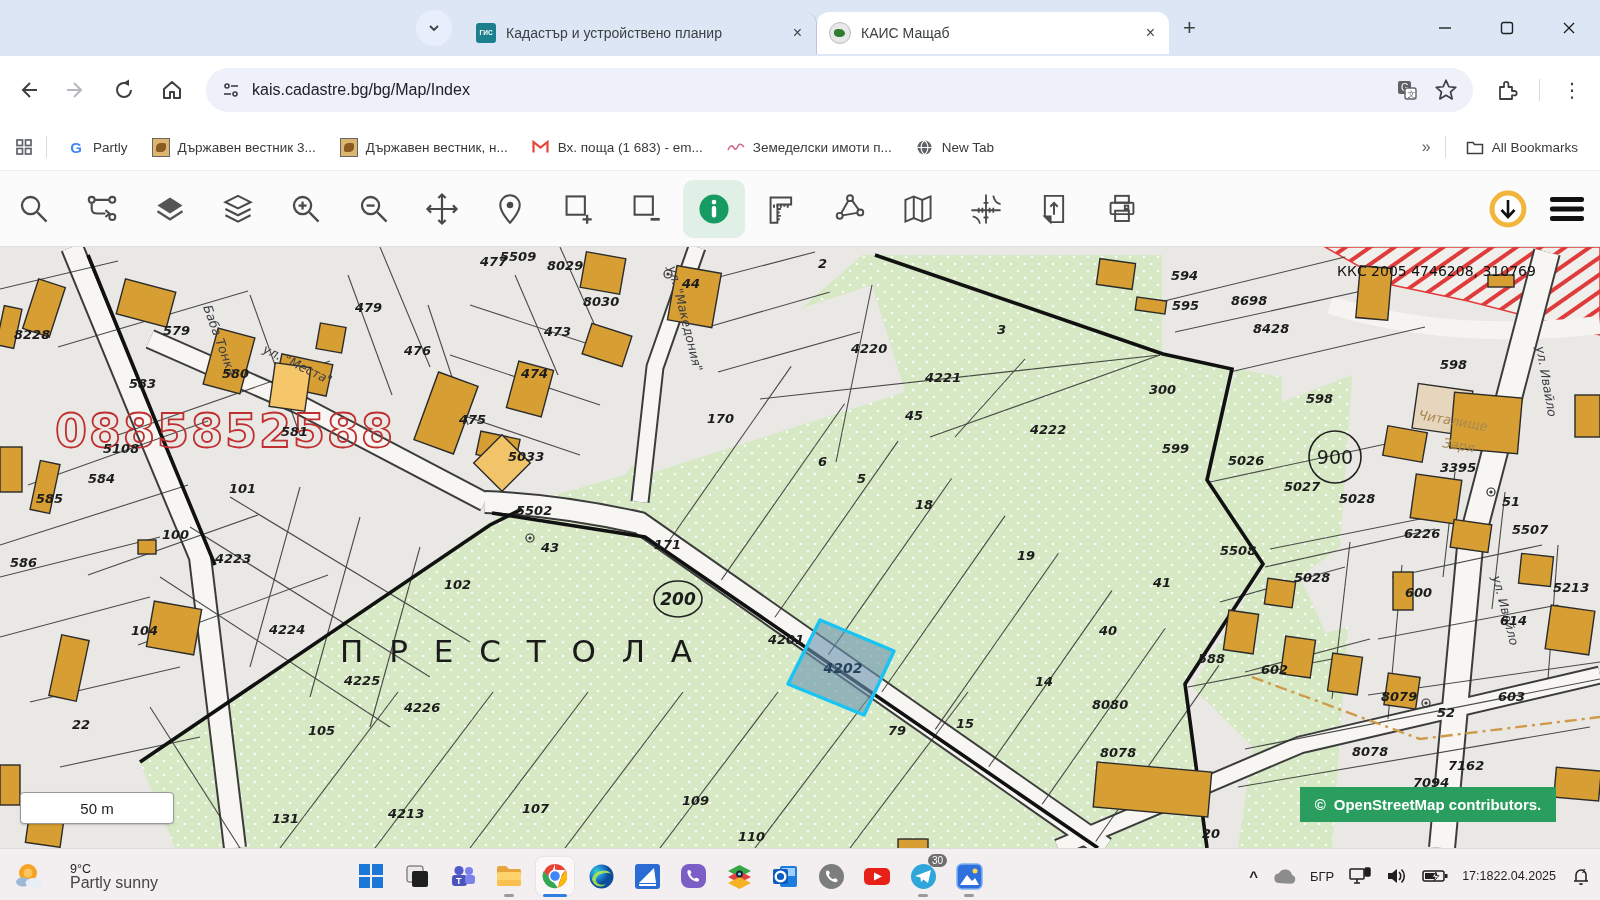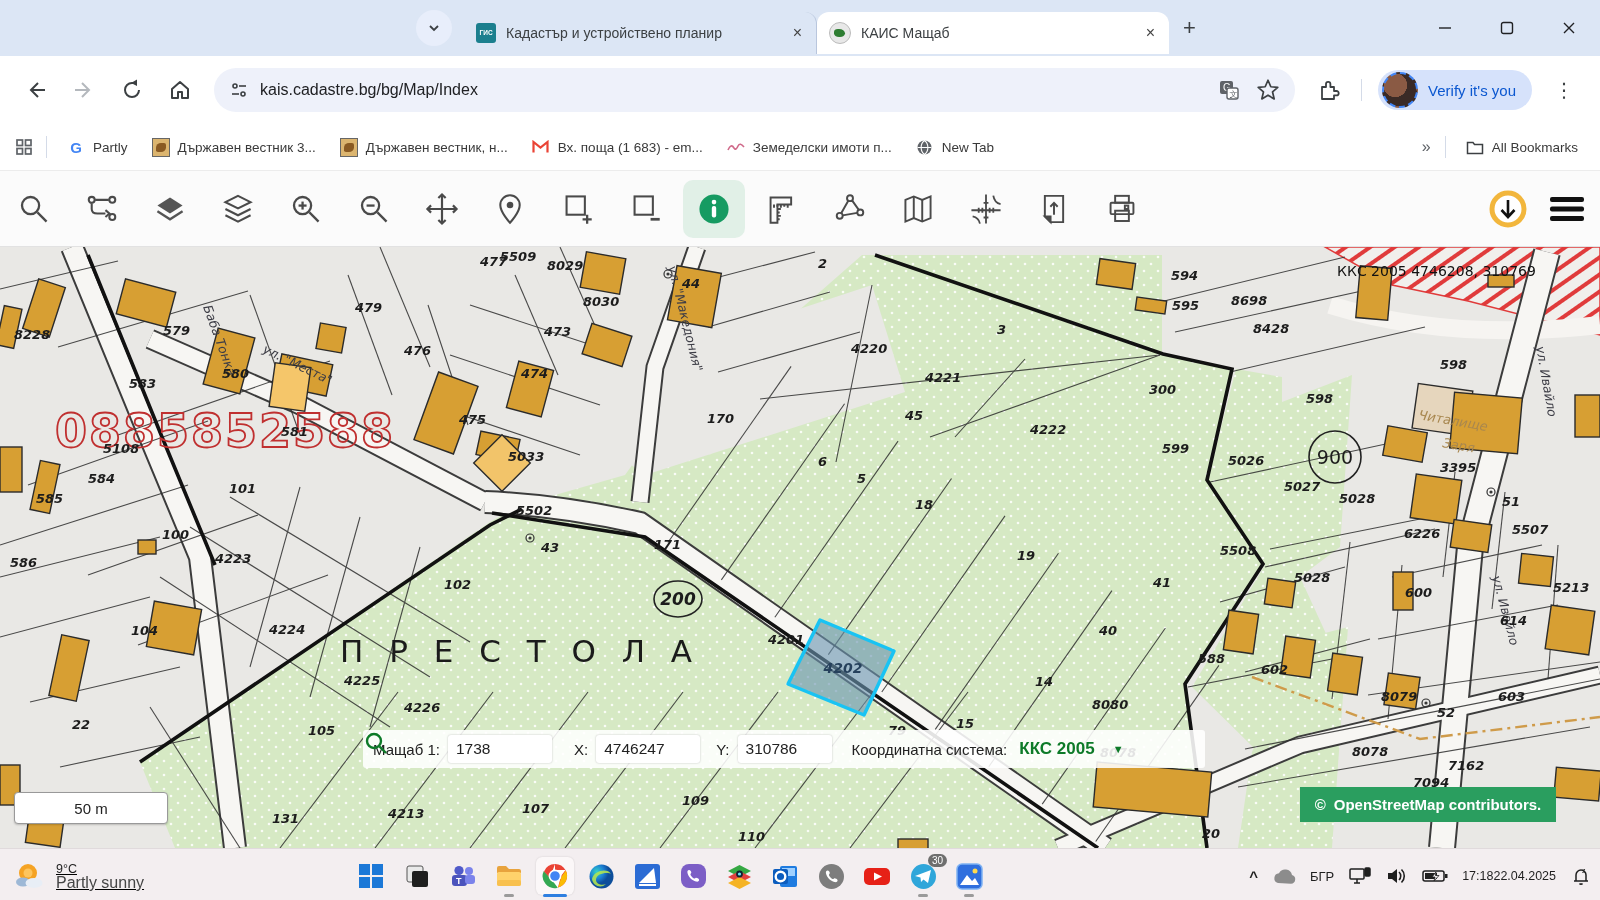--- a/index.html
+++ b/index.html
@@ -13,21 +13,21 @@
   .tab .favicon{width:20px;height:20px;margin-right:10px;flex:0 0 auto;}
   .tab .tlabel{font-size:14px;color:#3c4043;white-space:nowrap;overflow:hidden;text-overflow:ellipsis;flex:1;}
   .tab .tclose{font-size:16px;color:#444;margin-left:12px;padding:0 4px;}
   .newtab-btn{font-size:22px;color:#3c4043;margin-left:14px;}
   .wincontrols{position:absolute;right:0;top:0;height:56px;display:flex;}
   .wc{width:62px;height:56px;display:flex;align-items:center;justify-content:center;color:#202124;}
   .fav-gis{width:20px;height:20px;background:#1b7f8e;border-radius:3px;color:#fff;font-size:6.5px;font-weight:bold;display:flex;flex-direction:column;align-items:center;justify-content:center;line-height:6px;}
   .fav-globe{width:20px;height:20px;border-radius:50%;background:#e8e8e8;border:1px solid #bbb;position:relative;overflow:hidden;}
   .fav-globe::before{content:"";position:absolute;left:4px;top:6px;width:11px;height:8px;background:#2e7d32;border-radius:40% 60% 50% 50%;}
   
-  #navbar{height:68px;background:#fff;display:flex;align-items:center;padding:0 12px;}
+  #navbar{height:68px;background:#fff;display:flex;align-items:center;padding:0 4px;}
   .navicon{width:40px;height:40px;display:flex;align-items:center;justify-content:center;margin:0 4px;}
   #addressbar{flex:1;height:44px;background:#eef1fa;border-radius:22px;display:flex;align-items:center;margin:0 10px;padding:0 14px;}
   #url-text{font-size:16px;color:#202124;flex:1;margin-left:10px;}
   .verify-pill{height:40px;background:#d6e2fb;border-radius:20px;display:flex;align-items:center;padding:0 16px 0 4px;margin:0 8px;}
   .verify-avatar{width:32px;height:32px;border-radius:50%;border:2px dashed #4285f4;background:radial-gradient(circle at 35% 35%,#8a5a44 0 40%,#3a2a26 41%);margin-right:10px;}
   .verify-label{font-size:15px;color:#0b57d0;}
   
   #bookmarksbar{height:46px;background:#fff;display:flex;align-items:center;padding:0 10px;border-bottom:1px solid #ececec;}
   .bm{display:flex;align-items:center;margin:0 12px;font-size:13.5px;color:#3a3a3a;white-space:nowrap;}
   .bm .bicon{width:18px;height:18px;margin-right:8px;display:flex;align-items:center;justify-content:center;}
@@ -44,25 +44,25 @@
   
   #map{position:relative;width:1600px;height:601px;background:#e9e8e5;overflow:hidden;}
   #map svg{position:absolute;left:0;top:0;}
   .plbl{font-family:"DejaVu Sans",sans-serif;font-size:13px;font-weight:bold;font-style:italic;fill:#1c1c1c;}
   .street{font-family:"DejaVu Sans",sans-serif;font-size:12.5px;fill:#3d3d46;font-style:italic;}
   .crs-readout{font-family:"DejaVu Sans",sans-serif;font-size:14px;fill:#111;}
   #statusbar{position:absolute;left:363px;top:483px;width:822px;height:38px;background:rgba(255,255,255,.88);border-radius:3px;display:flex;align-items:center;padding:0 10px;gap:8px;font-size:15px;color:#222;}
   #statusbar input{border:none;background:#fff;height:28px;border-radius:3px;font-size:15.5px;color:#222;padding:0 8px;font-family:"Liberation Sans",sans-serif;box-shadow:0 0 2px rgba(0,0,0,.25);}
   .crs-value{color:#0d7a28;font-weight:bold;font-size:17px;margin-left:4px;}
   .crs-caret{color:#0d7a28;font-size:11px;margin:0 14px 0 10px;}
-  #scalebar{position:absolute;left:14px;top:545px;width:152px;height:30px;background:#fff;border:1px solid #999;border-radius:4px;display:flex;align-items:center;justify-content:center;font-size:15px;color:#222;box-shadow:0 1px 2px rgba(0,0,0,.2);}
+  #scalebar{position:absolute;left:20px;top:545px;width:152px;height:30px;background:#fff;border:1px solid #999;border-radius:4px;display:flex;align-items:center;justify-content:center;font-size:15px;color:#222;box-shadow:0 1px 2px rgba(0,0,0,.2);}
   #attribution{position:absolute;left:1300px;top:540px;width:256px;height:35px;background:#2a9e5f;color:#fff;font-weight:bold;font-size:15px;display:flex;align-items:center;justify-content:center;gap:8px;}
   
   #taskbar{height:54px;background:#f3eef0;border-top:1px solid #e0dadc;display:flex;align-items:center;position:relative;}
-  #weather{display:flex;align-items:center;margin-left:14px;gap:10px;text-decoration:underline;}
+  #weather{display:flex;align-items:center;margin-left:14px;gap:24px;}
   .wtxt{display:flex;flex-direction:column;line-height:14px;}
   .wtemp{font-size:12.5px;color:#1f1f1f;}
   .wcond{font-size:16px;color:#454545;}
   #tb-center{position:absolute;left:352px;display:flex;align-items:center;gap:8px;}
   .tbicon{width:38px;height:38px;display:flex;align-items:center;justify-content:center;position:relative;border-radius:6px;}
   .tbicon.open::after{content:"";position:absolute;bottom:-2px;left:14px;width:10px;height:3px;border-radius:2px;background:#9a9a9a;}
   .tbicon.chrome-active{background:#fbf7f8;box-shadow:0 0 2px rgba(0,0,0,.15);}
   .tbicon.chrome-active::after{content:"";position:absolute;bottom:-2px;left:7px;width:24px;height:3px;border-radius:2px;background:#2f7fe0;}
   #tb-search{width:225px;height:36px;background:#fff;border:1px solid #d5cfd1;border-radius:18px;display:flex;align-items:center;padding:0 12px;gap:10px;}
   #tb-search input{border:none;outline:none;font-size:15px;color:#555;background:transparent;width:160px;font-family:"Liberation Sans",sans-serif;}
@@ -153,24 +153,20 @@
     <svg width="26" height="26" viewBox="0 0 24 24" style="margin-left:14px">
         <path d="M12 3 L14.6 9 L21 9.6 L16.2 13.8 L17.7 20.2 L12 16.8 L6.3 20.2 L7.8 13.8 L3 9.6 L9.4 9 Z" stroke="#3c4043" stroke-width="1.6" fill="none" stroke-linejoin="round"></path>
       </svg>
   </div>
   <div class="navicon">
     <svg width="24" height="24" viewBox="0 0 24 24">
         <path d="M5 9 H9 V6 A2.2 2.2 0 0 1 13.4 6 V9 H17 V13 H19.5 A2.2 2.2 0 0 1 19.5 17.4 H17 V21 H5 Z" stroke="#3c4043" stroke-width="1.8" fill="none" stroke-linejoin="round"></path>
       </svg>
   </div>
   <div class="vsep"></div>
-  <div class="verify-pill">
-    <span class="verify-avatar"></span>
-    <span class="verify-label">Verify it's you</span>
-  </div>
   <div class="navicon" style="font-size:20px;color:#3c4043">⋮</div>
 </div>
 
 <div id="bookmarksbar">
   <svg width="20" height="20" viewBox="0 0 20 20" style="margin:0 4px">
       <g fill="none" stroke="#5f6368" stroke-width="1.7">
         <rect x="3" y="3" width="5.5" height="5.5"></rect>
         <rect x="11.5" y="3" width="5.5" height="5.5"></rect>
         <rect x="3" y="11.5" width="5.5" height="5.5"></rect>
         <rect x="11.5" y="11.5" width="5.5" height="5.5"></rect>
@@ -652,35 +648,20 @@
         <text x="272" y="576" class="plbl">131</text>
         <text x="388" y="571" class="plbl">4213</text>
         <text x="522" y="566" class="plbl">107</text>
         <text x="682" y="558" class="plbl">109</text>
         <text x="1413" y="540" class="plbl">7094</text>
         <text x="738" y="594" class="plbl">110</text>
         <text x="1202" y="591" class="plbl">20</text>
       </g>
 </svg>
 
-  <div id="statusbar">
-    <span>Мащаб 1:</span>
-    <input style="width: 88px;" readonly="" value="1738">
-    <span style="margin-left:14px">X:</span>
-    <input style="width: 88px;" readonly="" value="4746247">
-    <span style="margin-left:8px">Y:</span>
-    <input style="width: 78px;" readonly="" value="310786">
-    <span style="margin-left:12px">Координатна система:</span>
-    <span class="crs-value">ККС 2005</span>
-    <span class="crs-caret">▼</span>
-    <svg width="26" height="26" viewBox="0 0 26 26">
-        <circle cx="11" cy="11" r="7" stroke="#0d7a28" stroke-width="2.4" fill="none"></circle>
-        <line x1="16.5" y1="16.5" x2="23" y2="23" stroke="#0d7a28" stroke-width="2.4"></line>
-      </svg>
-  </div>
 
   <div id="scalebar">
       <span>50 m</span>
     </div>
 
   <div id="attribution">
     <span>©</span>
     <span>OpenStreetMap  contributors.</span>
   </div>
 </div>

